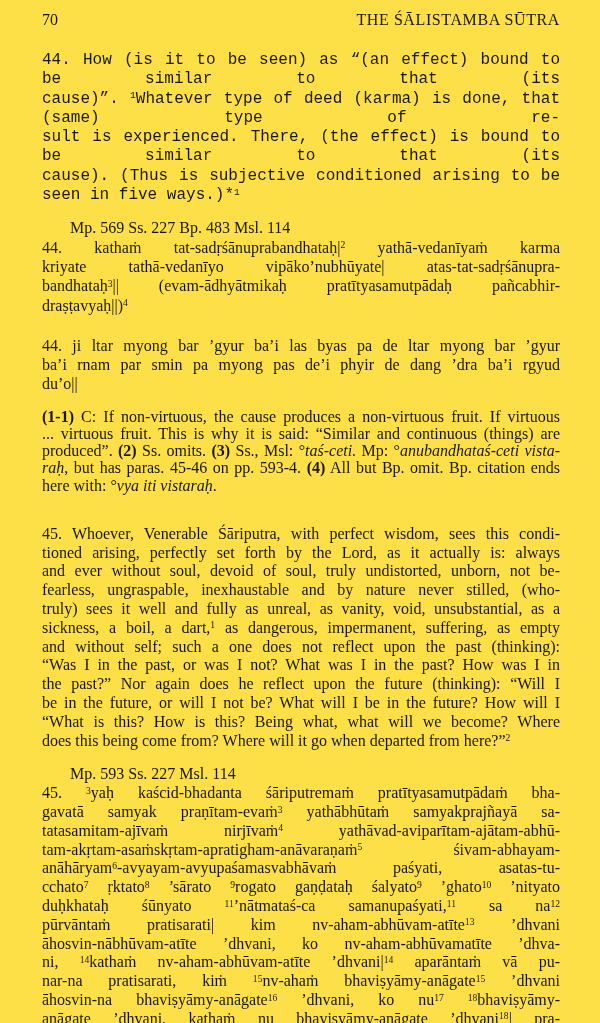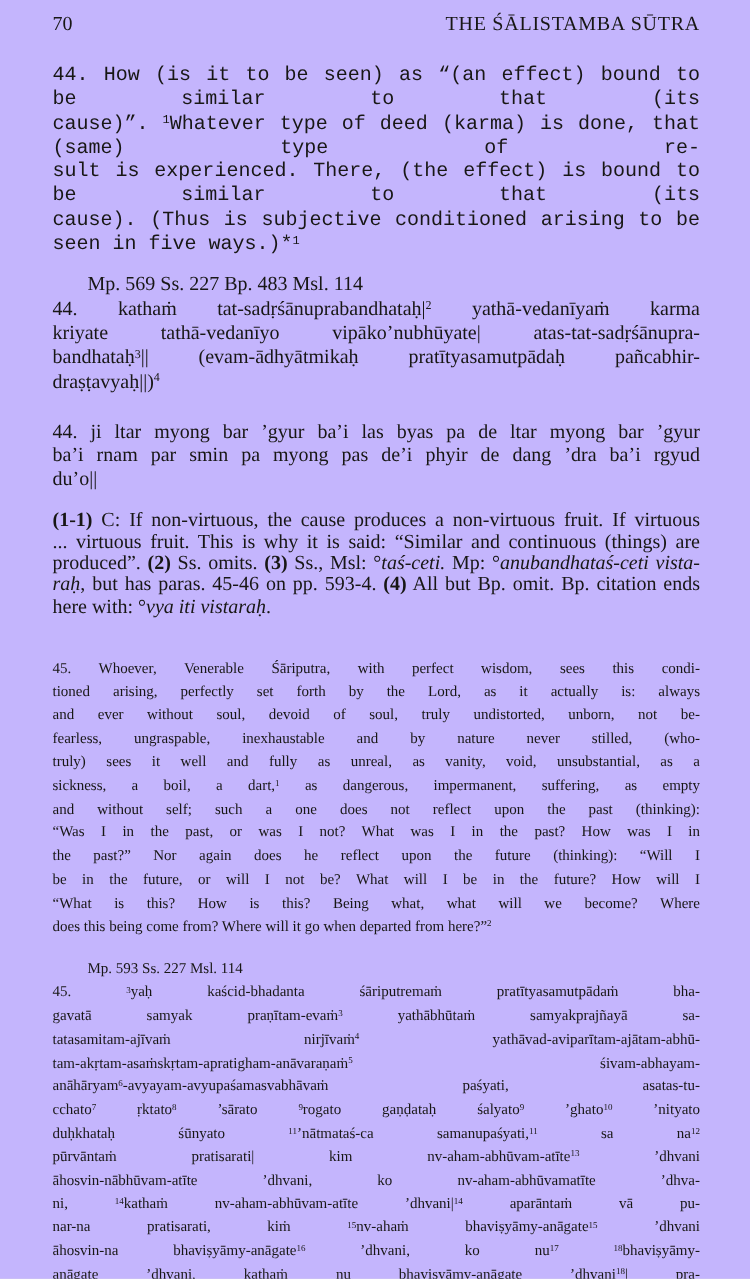--- a/index.html
+++ b/index.html
@@ -2,37 +2,37 @@
 <html><head>
 <meta charset="utf-8">
 <style>
   html, body { margin: 0; padding: 0; }
   body { background: #e8e6e0; }
   .page {
     position: relative;
     width: 600px;
     height: 1023px;
     margin: 0 auto;
-    background: #c4b5fd;
+    background: #fde047;
     color: #181715;
     box-sizing: border-box;
     padding: 10px 40px 0 42px;
     font-family: "Liberation Serif", "DejaVu Serif", serif;
     overflow: hidden;
   }
   .hdr {
     display: flex;
     justify-content: space-between;
     align-items: baseline;
     font-size: 16px;
     line-height: 20px;
   }
   .hdr .title { letter-spacing: 0.6px; }
   .bodytext { font-size: 16px; line-height: 19.3px; }
-  .tight    { font-size: 12px; line-height: 18.8px; }
+  .tight    { font-size: 16px; line-height: 18.8px; }
   .notes    { font-size: 16px; line-height: 17.2px; }
   .tline { text-align: justify; text-align-last: justify; }
   .tline.last { text-align: justify; text-align-last: left; }
   sup {
     font-size: 60%;
     line-height: 0;
     position: relative;
     top: -0.45em;
     vertical-align: baseline;
   }

